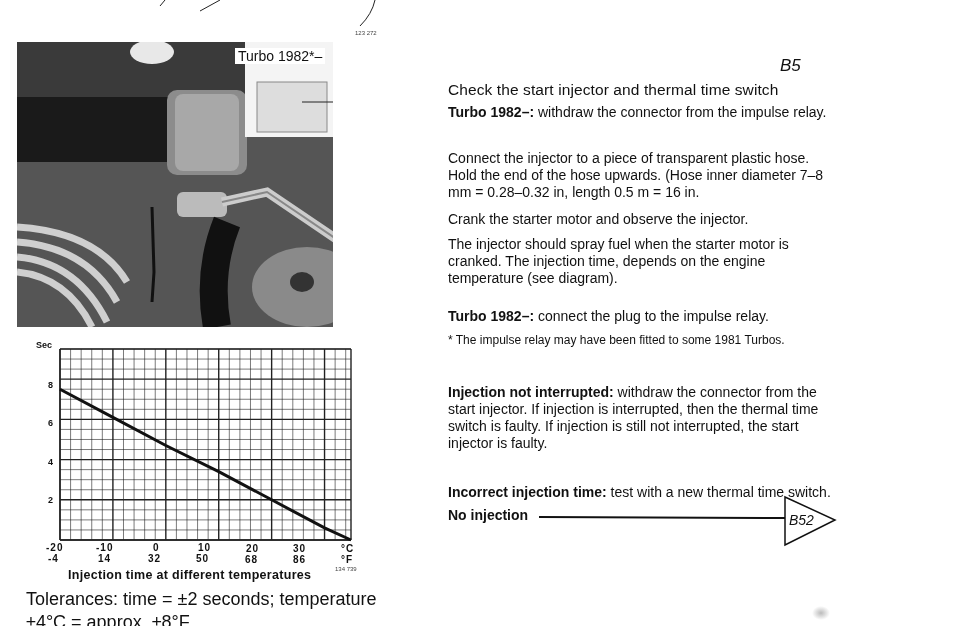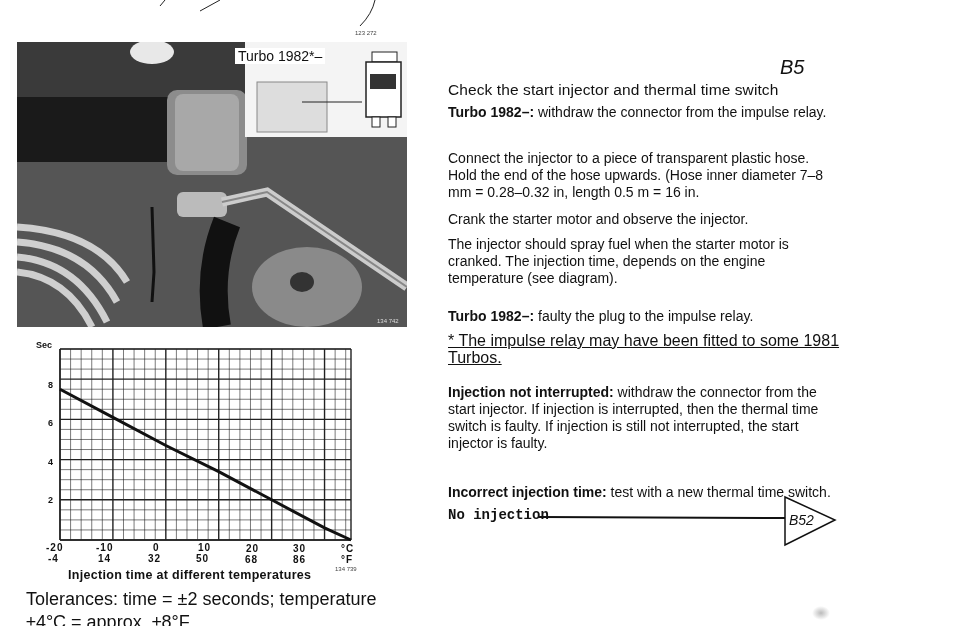--- a/index.html
+++ b/index.html
@@ -1,29 +1,29 @@
 <!DOCTYPE html>
 <html><head>
 <meta charset="utf-8">
 <style>
   html, body { margin: 0; padding: 0; background: #ffffff; }
   body { width: 971px; height: 626px; position: relative; overflow: hidden; font-family: "Liberation Sans", sans-serif; color: #111; }
   .abs { position: absolute; }
-  .photo { left: 17px; top: 42px; width: 390px; height: 285px; background: #15803d; overflow: hidden; }
+  .photo { left: 17px; top: 42px; width: 316px; height: 285px; background: #15803d; overflow: hidden; }
   .ref-small { font-size: 6px; color: #444; }
-  .page-id { left: 780px; top: 56px; font-size: 20px; font-style: italic; }
+  .page-id { left: 780px; top: 56px; font-size: 17px; font-style: italic; }
   .title { left: 448px; top: 81px; font-size: 15.5px; font-weight: normal; letter-spacing: 0.1px; }
   .para { left: 448px; width: 392px; font-size: 14px; line-height: 17px; }
   .para b { font-weight: bold; margin-top: 8px; }
-  .note { font-size: 16px; text-decoration: underline; }
+  .note { font-size: 12px; }
   .ylab { font-size: 9px; font-weight: bold; }
   .xlab { font-size: 10px; font-weight: bold; letter-spacing: 1px; }
   .caption { left: 68px; top: 568px; font-size: 12.5px; font-weight: bold; letter-spacing: 0.3px; }
   .tol { left: 18px; top: 588px; width: 370px; font-size: 18px; line-height: 23px; margin-left: 8px; }
-  .arrow-label { left: 448px; top: 507px; font-size: 14px; font-weight: bold; font-family: Liberation Mono, monospace; }
+  .arrow-label { left: 448px; top: 507px; font-size: 14px; font-weight: bold; }
 </style>
 </head>
 <body>
 
 <svg class="abs" style="left:0;top:0" width="420" height="40">
   <path d="M165,0 L160,6" stroke="#222" stroke-width="1" fill="none"></path>
   <path d="M220,0 L200,11" stroke="#222" stroke-width="1" fill="none"></path>
   <path d="M375,0 Q372,14 360,26" stroke="#222" stroke-width="1" fill="none"></path>
 </svg>
 <div class="abs ref-small" style="left:355px;top:30px">123 272</div>
@@ -155,21 +155,21 @@
 <div class="abs page-id">B5</div>
 <div class="abs title">Check the start injector and thermal time switch</div>
 
 <div class="abs para" style="top:104px">
   <b>Turbo 1982–:</b><span> withdraw the connector from the impulse relay.</span>
 </div>
 <div class="abs para" style="top:150px">Connect the injector to a piece of transparent plastic hose. Hold the end of the hose upwards. (Hose inner diameter 7–8 mm = 0.28–0.32 in, length 0.5 m = 16 in.</div>
 <div class="abs para" style="top:211px">Crank the starter motor and observe the injector.</div>
 <div class="abs para" style="top:236px">The injector should spray fuel when the starter motor is cranked. The injection time, depends on the engine temperature (see diagram).</div>
 <div class="abs para" style="top:308px">
-  <b>Turbo 1982–:</b><span> faulty the plug to the impulse relay.</span>
+  <b>Turbo 1982–:</b><span> connect the plug to the impulse relay.</span>
 </div>
 <div class="abs para note" style="top:332px">* The impulse relay may have been fitted to some 1981 Turbos.</div>
 <div class="abs para" style="top:384px">
   <b>Injection not interrupted:</b><span> withdraw the connector from the start injector. If injection is interrupted, then the thermal time switch is faulty. If injection is still not interrupted, the start injector is faulty.</span>
 </div>
 <div class="abs para" style="top:484px">
   <b>Incorrect injection time:</b><span> test with a new thermal time switch.</span>
 </div>
 
 <div class="abs arrow-label">No injection</div>

